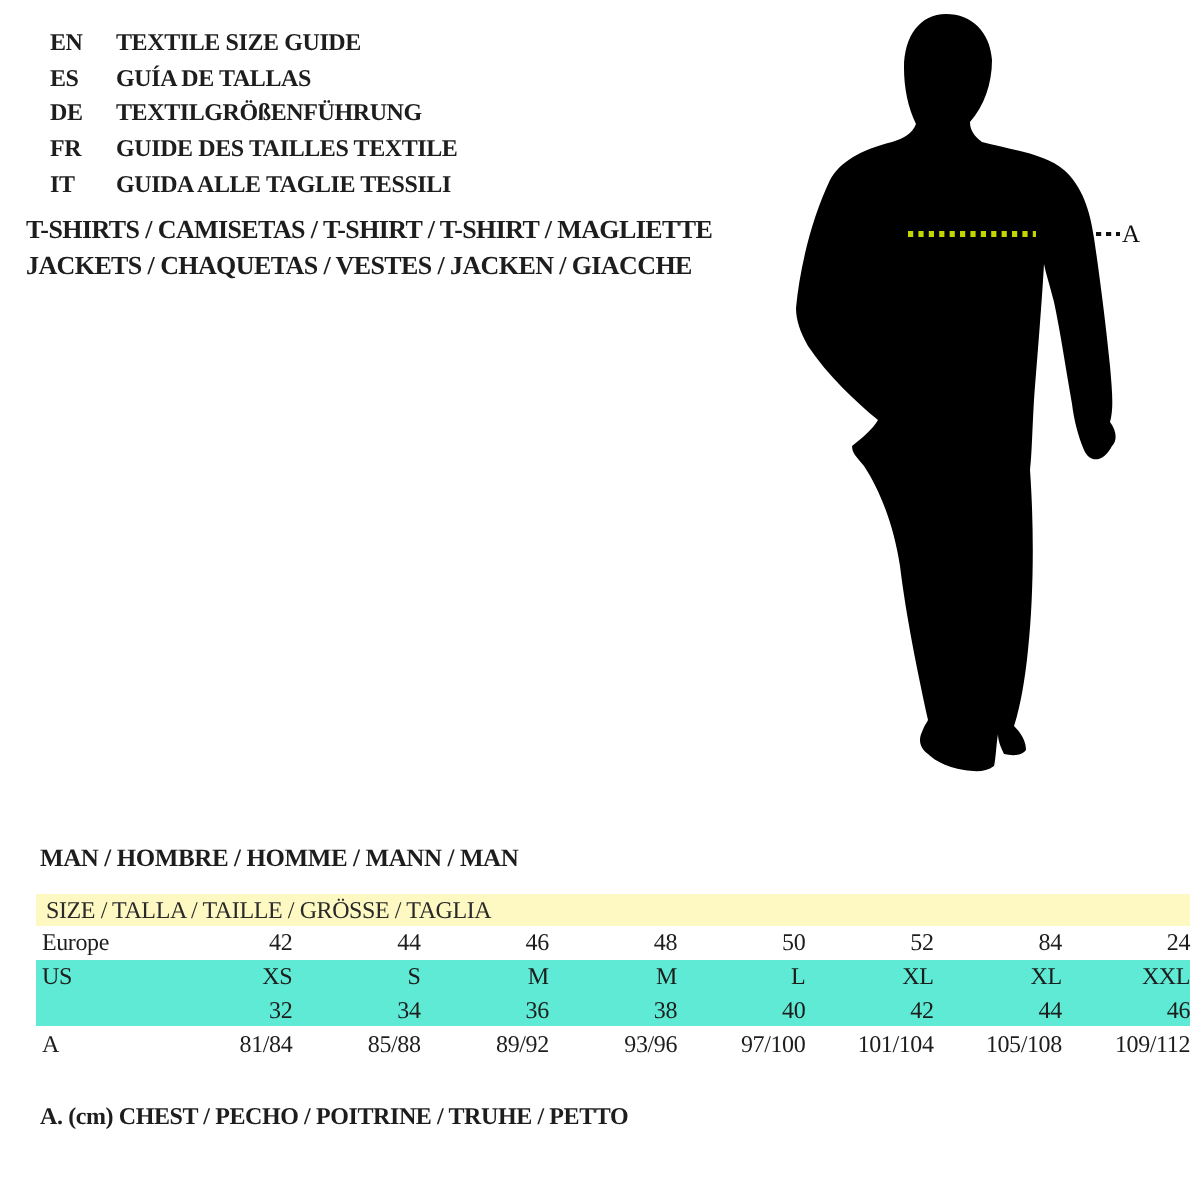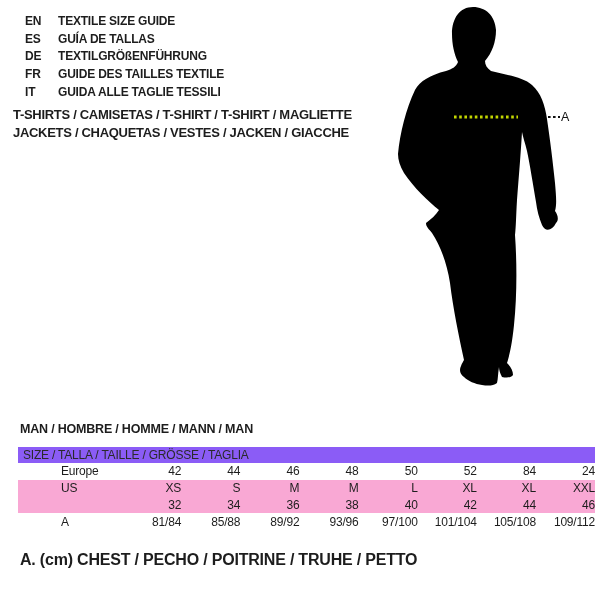--- a/index.html
+++ b/index.html
@@ -1,43 +1,43 @@
 <!DOCTYPE html>
 <html><head>
 <meta charset="utf-8">
 <style>
   html,body{margin:0;padding:0;}
   .page{
     position:relative;width:600px;height:600px;background:#ffffff;overflow:hidden;
-    font-family:Liberation Sans, sans-serif;color:#1d1d1d;
+    font-family:Liberation Serif, serif;color:#1d1d1d;
   }
   
   .legend{position:absolute;left:25px;top:13px;}
   .legend-row{display:flex;height:17.7px;line-height:17.7px;font-size:12px;font-weight:600;letter-spacing:-0.2px;}
   .legend-code{width:33px;flex:0 0 33px;}
   
   .categories{position:absolute;left:13px;top:106px;}
   .category-line{font-size:13px;font-weight:700;line-height:18px;letter-spacing:-0.3px;white-space:nowrap;}
   
   .figure{position:absolute;left:390px;top:5px;width:190px;height:392px;}
   .figure svg{display:block;width:190px;height:392px;}
   .measure-label{position:absolute;left:561px;top:110px;font-size:12.5px;font-weight:400;color:#111;}
   
   .section-title{position:absolute;left:20px;top:422px;font-size:12.5px;font-weight:700;letter-spacing:-0.2px;}
   
   .size-table{position:absolute;left:18px;top:447px;width:577px;font-size:12px;letter-spacing:-0.2px;}
-  .table-header{height:16px;line-height:16px;background:#8b5cf6;color:#2a2a2a;padding-left:5px;box-sizing:border-box;}
+  .table-header{height:16px;line-height:16px;background:#fef9c3;color:#2a2a2a;padding-left:5px;box-sizing:border-box;}
   .t-row{display:flex;height:17px;line-height:17px;}
-  .t-row.shade{background:#f9a8d4;}
+  .t-row.shade{background:#5eead4;}
   .t-row.short{height:16px;line-height:16px;gap:40px;}
   .t-row.tall{height:19px;line-height:19px;}
-  .t-label{flex:0 0 64px;padding-left:3px;box-sizing:border-box;text-align:left;margin-left:40px;}
+  .t-label{flex:0 0 64px;padding-left:3px;box-sizing:border-box;text-align:left;}
   .t-cell{flex:1 1 0;text-align:right;}
   
-  .footnote{position:absolute;left:20px;top:551px;font-size:16px;font-weight:700;letter-spacing:-0.2px;white-space:nowrap;}
+  .footnote{position:absolute;left:20px;top:551px;font-size:12px;font-weight:700;letter-spacing:-0.2px;white-space:nowrap;}
 </style>
 </head>
 <body>
 
 <div class="page">
 
   <div class="legend">
     <div class="legend-row">
       <span class="legend-code">EN</span>
       <span class="legend-label">TEXTILE SIZE GUIDE</span>

